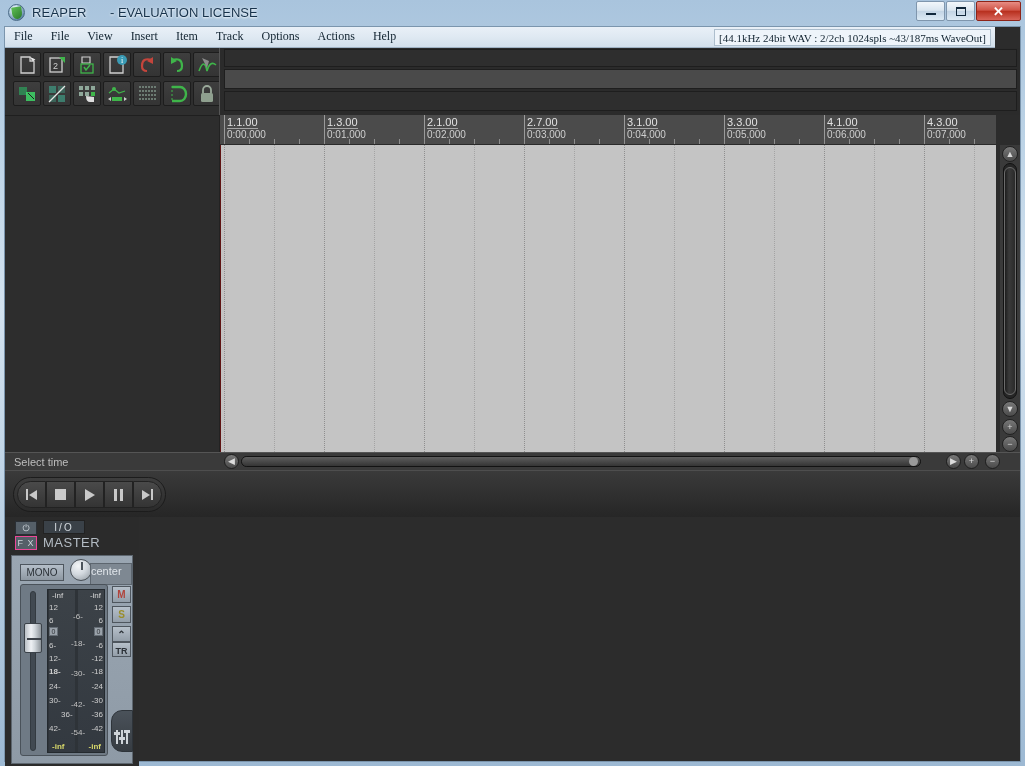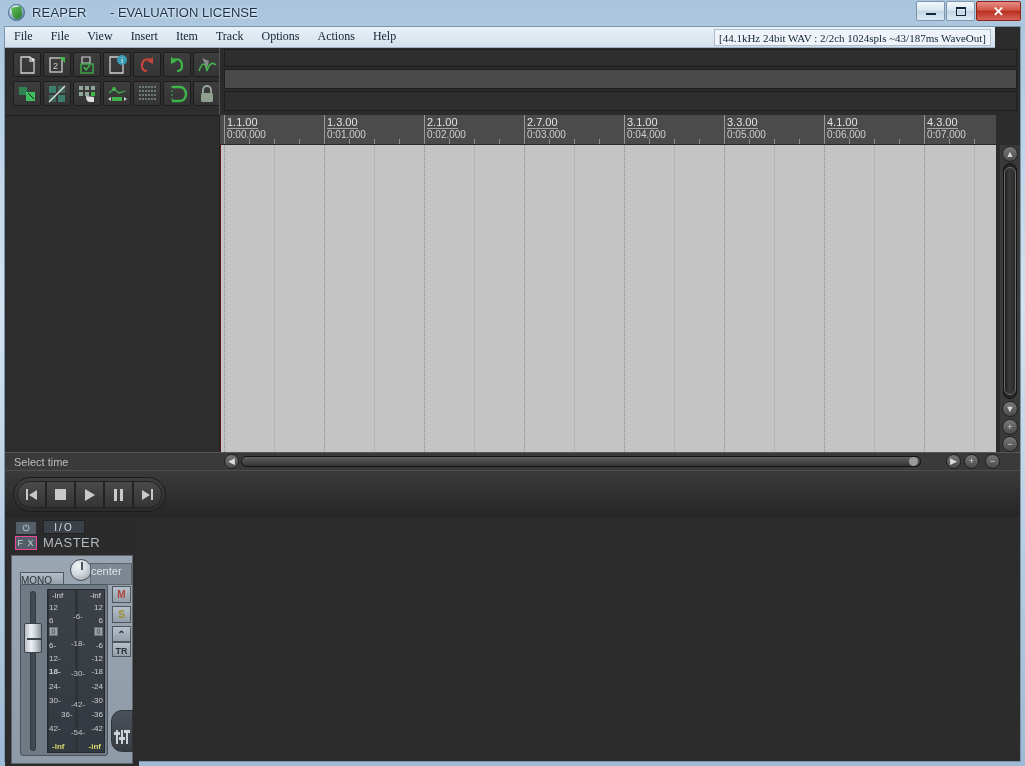--- a/index.html
+++ b/index.html
@@ -237,24 +237,24 @@
   #mcp-name {
     position: absolute; left: 38px; top: 18px; font-size: 13px; color: #b4bcc4;
     letter-spacing: .5px;
   }
   #mcp-body {
     position: absolute; left: 6px; top: 38px; width: 122px; height: 209px;
     background: linear-gradient(180deg,#9aa6b2 0%, #8e9aa6 100%);
     border: 1px solid #5d666f;
   }
   #btn-mono {
-    position: absolute; left: 8px; top: 16px; width: 44px; height: 17px;
+    position: absolute; left: 8px; top: 8px; width: 44px; height: 17px;
     background: linear-gradient(180deg,#b4bec8 0%,#8e98a2 100%);
     border: 1px solid #4e565e; color: #2b3137;
-    font-size: 10px; line-height: 16px;
+    font-size: 10px; text-align: center; line-height: 16px;
   }
   #panknob {
     position: absolute; left: 58px; top: 3px; width: 22px; height: 22px;
     border-radius: 50%;
     background: radial-gradient(circle at 36% 30%, #f3f5f7 0%, #d2d8de 45%, #8d959d 100%);
     border: 1px solid #474e55;
   }
   #panknob i { position: absolute; left: 10px; top: 2px; width: 2px; height: 8px; background: #4c545c; }
   #pantext {
     position: absolute; left: 78px; top: 7px; width: 42px; height: 22px;

